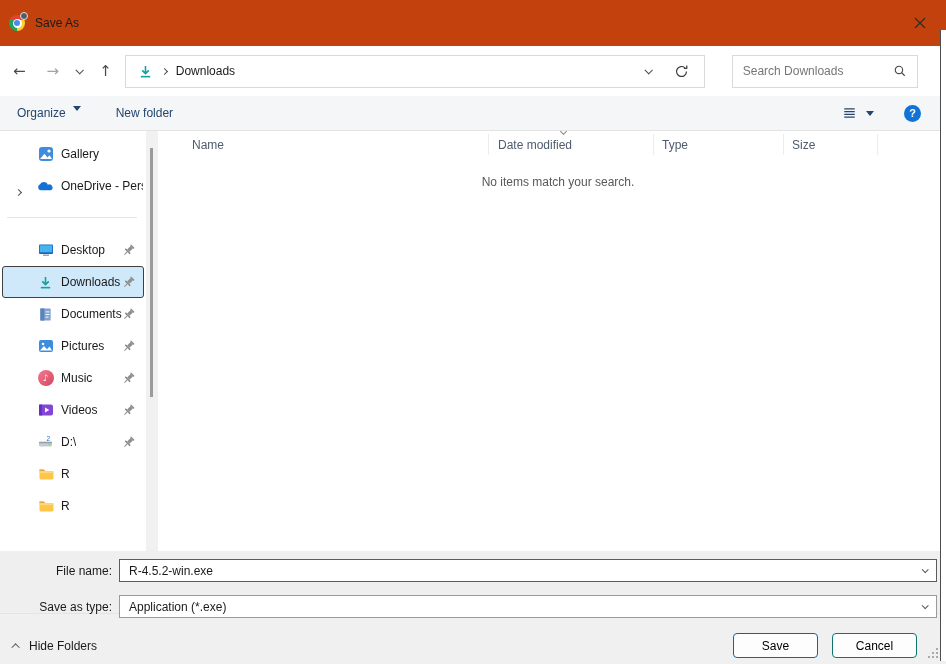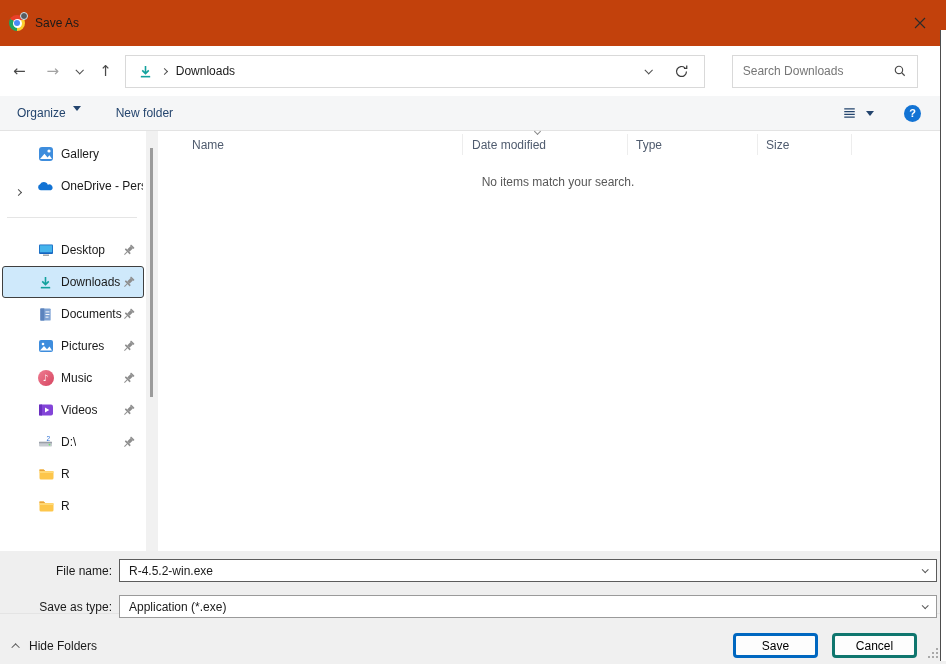--- a/index.html
+++ b/index.html
@@ -62,42 +62,42 @@
   .side-expander { position:absolute; left:13px; top:13px; }
   .side-sep { height:1px; background:#e5e5e5; margin:15px 9px 16px 7px; }
   .music-circle { width:16px; height:16px; border-radius:50%; background:linear-gradient(135deg,#ef7d92,#d64560);
     color:#fff; font-family:"DejaVu Sans", sans-serif; font-size:9px; line-height:16px; text-align:center; }
   .side-scroll { width:12px; background:#f1f1f1; position:relative; flex:none; }
   .scroll-thumb { position:absolute; top:17px; left:4px; width:3px; height:249px; background:#9b9b9b; }
   
   .main { flex:1; background:#fff; position:relative; }
   .cols { display:flex; align-items:center; height:27px; position:relative; }
   .col { height:21px; display:flex; align-items:center; color:#4f5b6e; border-right:1px solid #ededed; }
-  .col-name { width:305px; padding-left:34px; }
+  .col-name { width:331px; padding-left:34px; }
   .col-date { width:165px; padding-left:9px; position:relative; }
   .col-type { width:130px; padding-left:8px; }
   .col-size { width:94px;  padding-left:8px; }
   .sort-chev { position:absolute; top:-5px; left:72px; width:5px; height:5px;
     border-right:1.2px solid #8a8a8a; border-bottom:1.2px solid #8a8a8a; transform:rotate(45deg); }
   .empty-msg { position:absolute; top:44px; left:12px; right:0; text-align:center; color:#585858; }
   
   .fields-panel { height:62px; background:#efefef; padding-top:8px; }
   .field-row { display:flex; align-items:center; height:23px; margin-bottom:13px; }
   .field-label { width:119px; text-align:right; padding-right:7px; flex:none; }
   .combo { flex:1; height:23px; margin-right:9px; background:#fff; border:1px solid #9a9a9a;
     display:flex; align-items:center; padding:0 9px; }
   .combo.focused { border-color:#5c5c5c; }
   .combo input { border:none; outline:none; flex:1; min-width:0; font:inherit; color:#1a1a1a; background:transparent; }
   .combo .chev { margin-left:8px; width:5px; height:5px; border-color:#5a5a5a; }
   
   .footer { height:64px; background:#f0f0f0; border-top:1px solid #e4e4e4;
     display:flex; align-items:center; padding:0 29px 0 14px; }
   .hide-folders { display:flex; align-items:center; gap:9px; }
   .footer-btns { margin-left:auto; display:flex; gap:14px; }
-  .btn { width:85px; height:25px; border-radius:4px; background:#fdfdfd; border:3px solid #0f766e;
+  .btn { width:85px; height:25px; border-radius:4px; background:#fdfdfd; border:1px solid #0f766e;
     font:inherit; display:flex; align-items:center; justify-content:center; }
   .btn.primary { border-color:#0067c0; }
   .bottom-edge { height:3px; border-top:2px solid #4d4d4d; background:#ececec; }
   
   .right-strip { position:absolute; top:30px; right:0; bottom:3px; width:5px; background:#fff; z-index:5; }
   .right-border { position:absolute; top:30px; right:5px; bottom:3px; width:1px; background:#4d4d4d; z-index:5; }
   .resize-grip { position:absolute; right:8px; bottom:6px; z-index:6; }
 </style>
 </head>
 <body>

